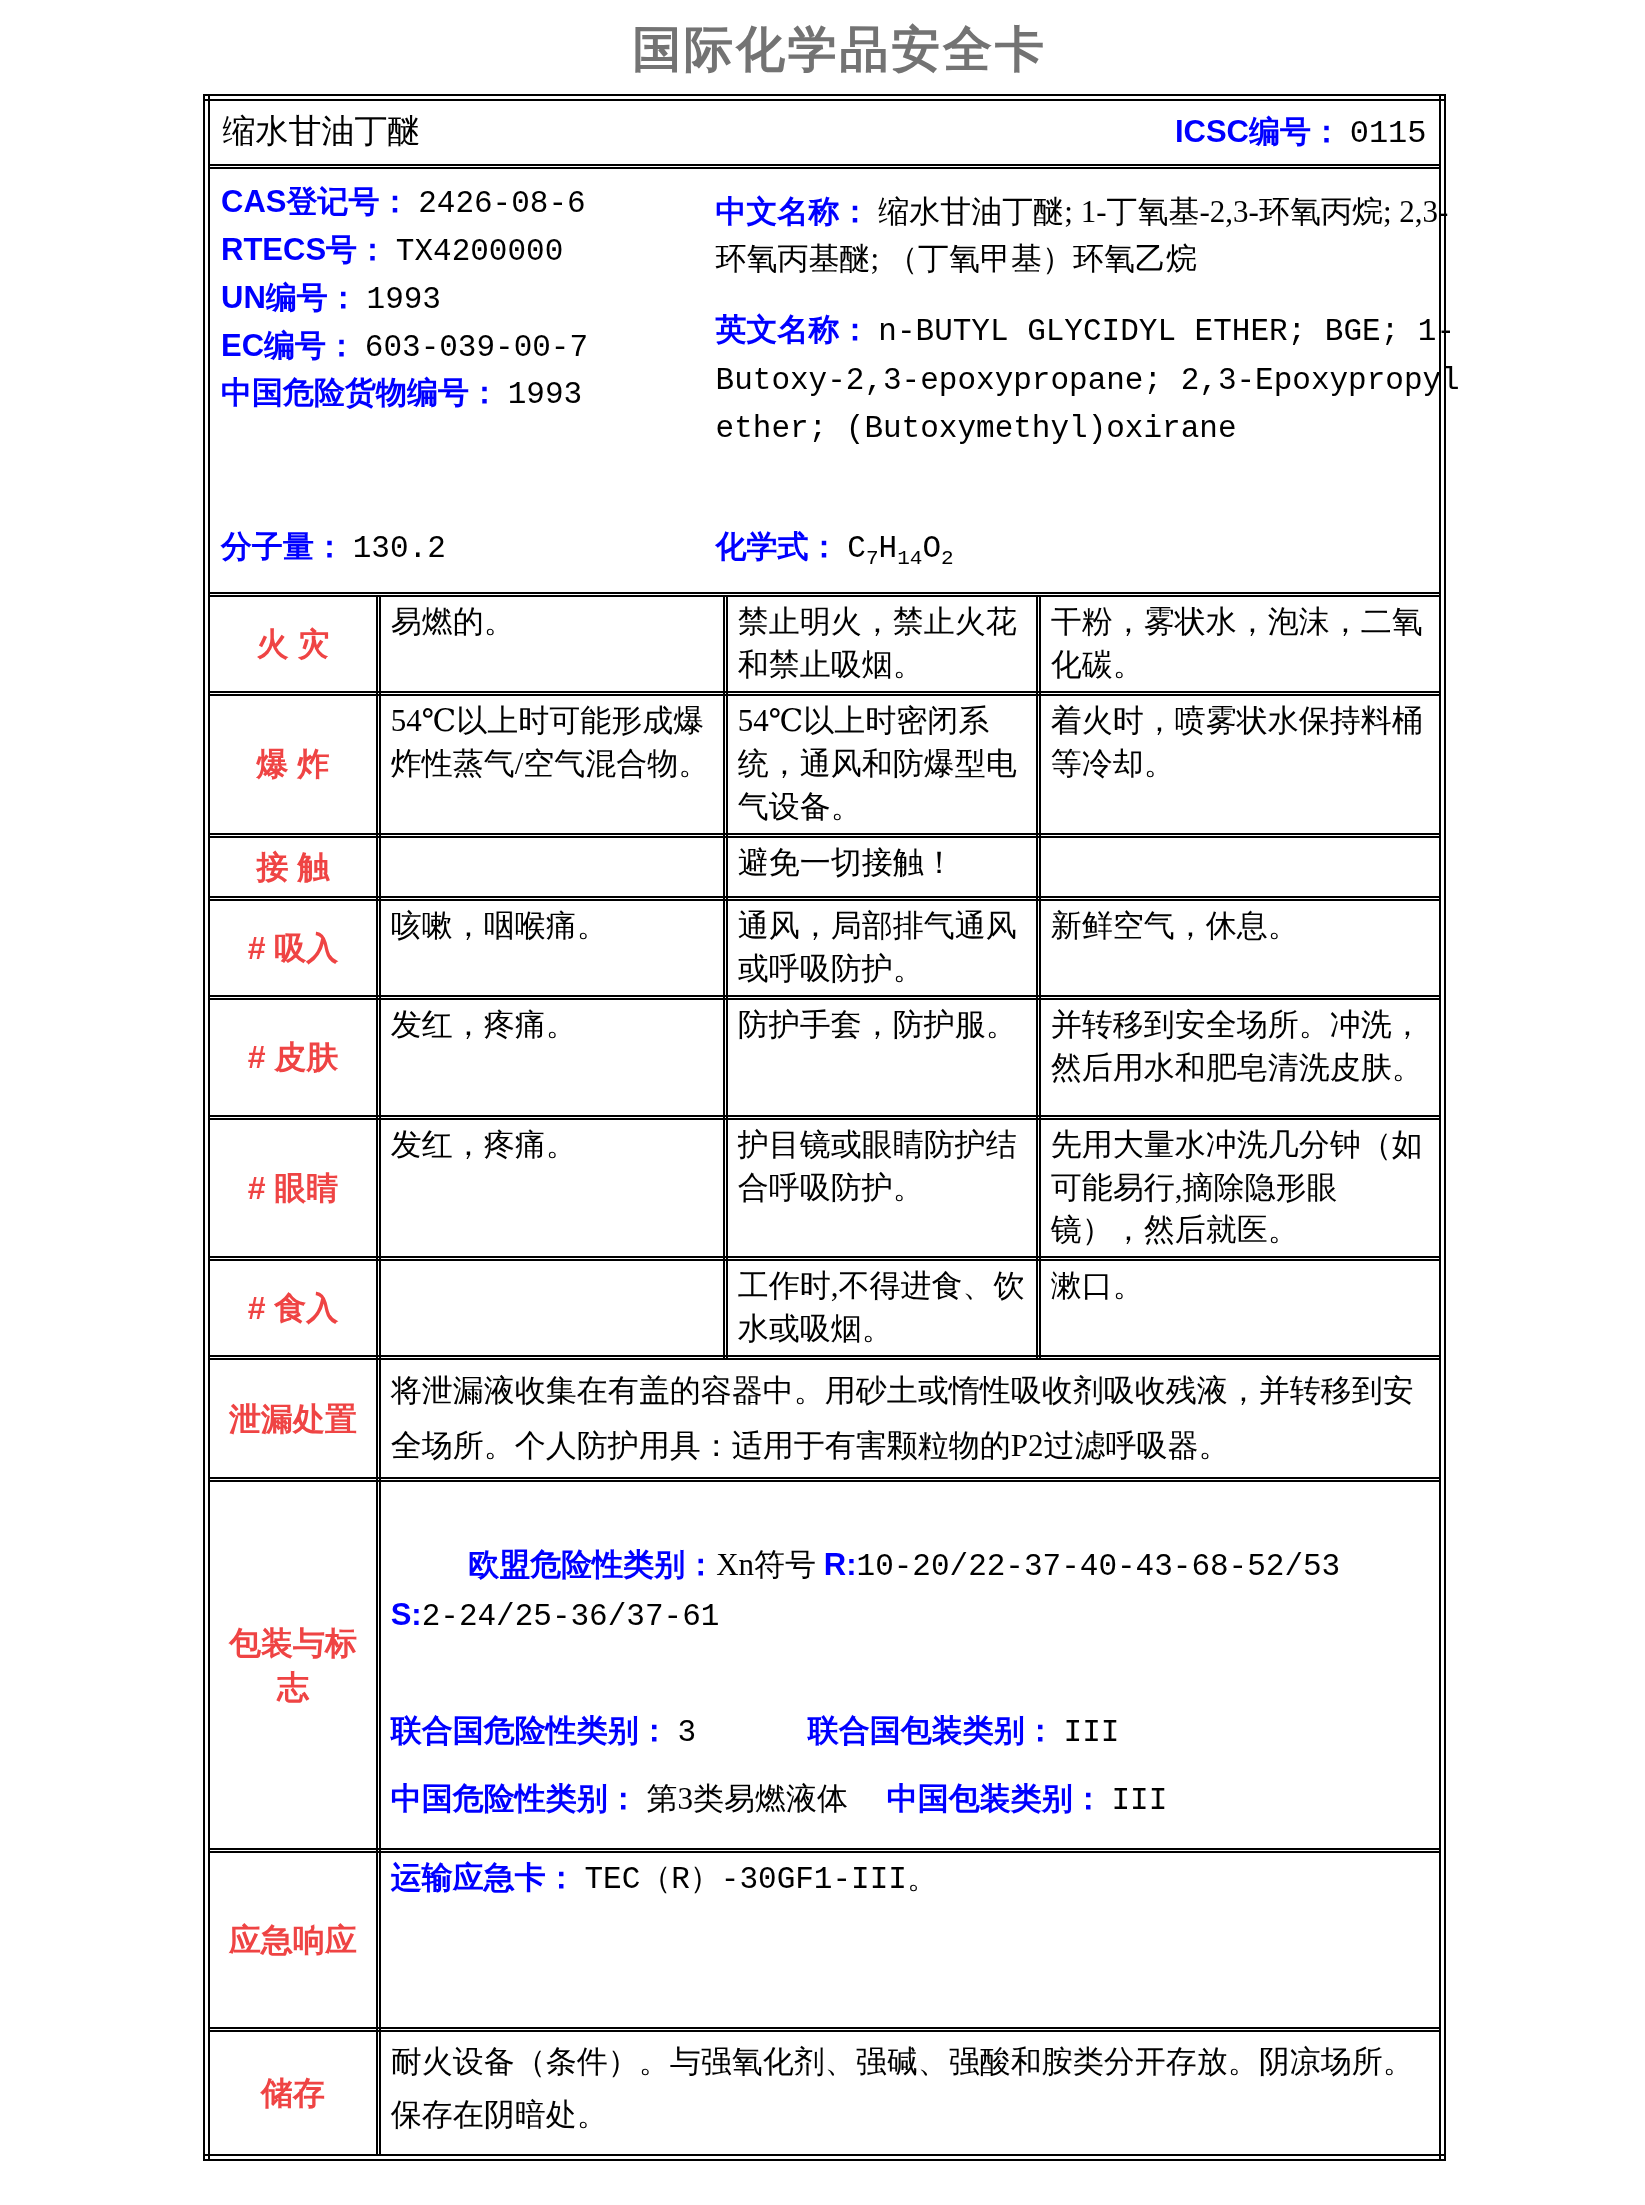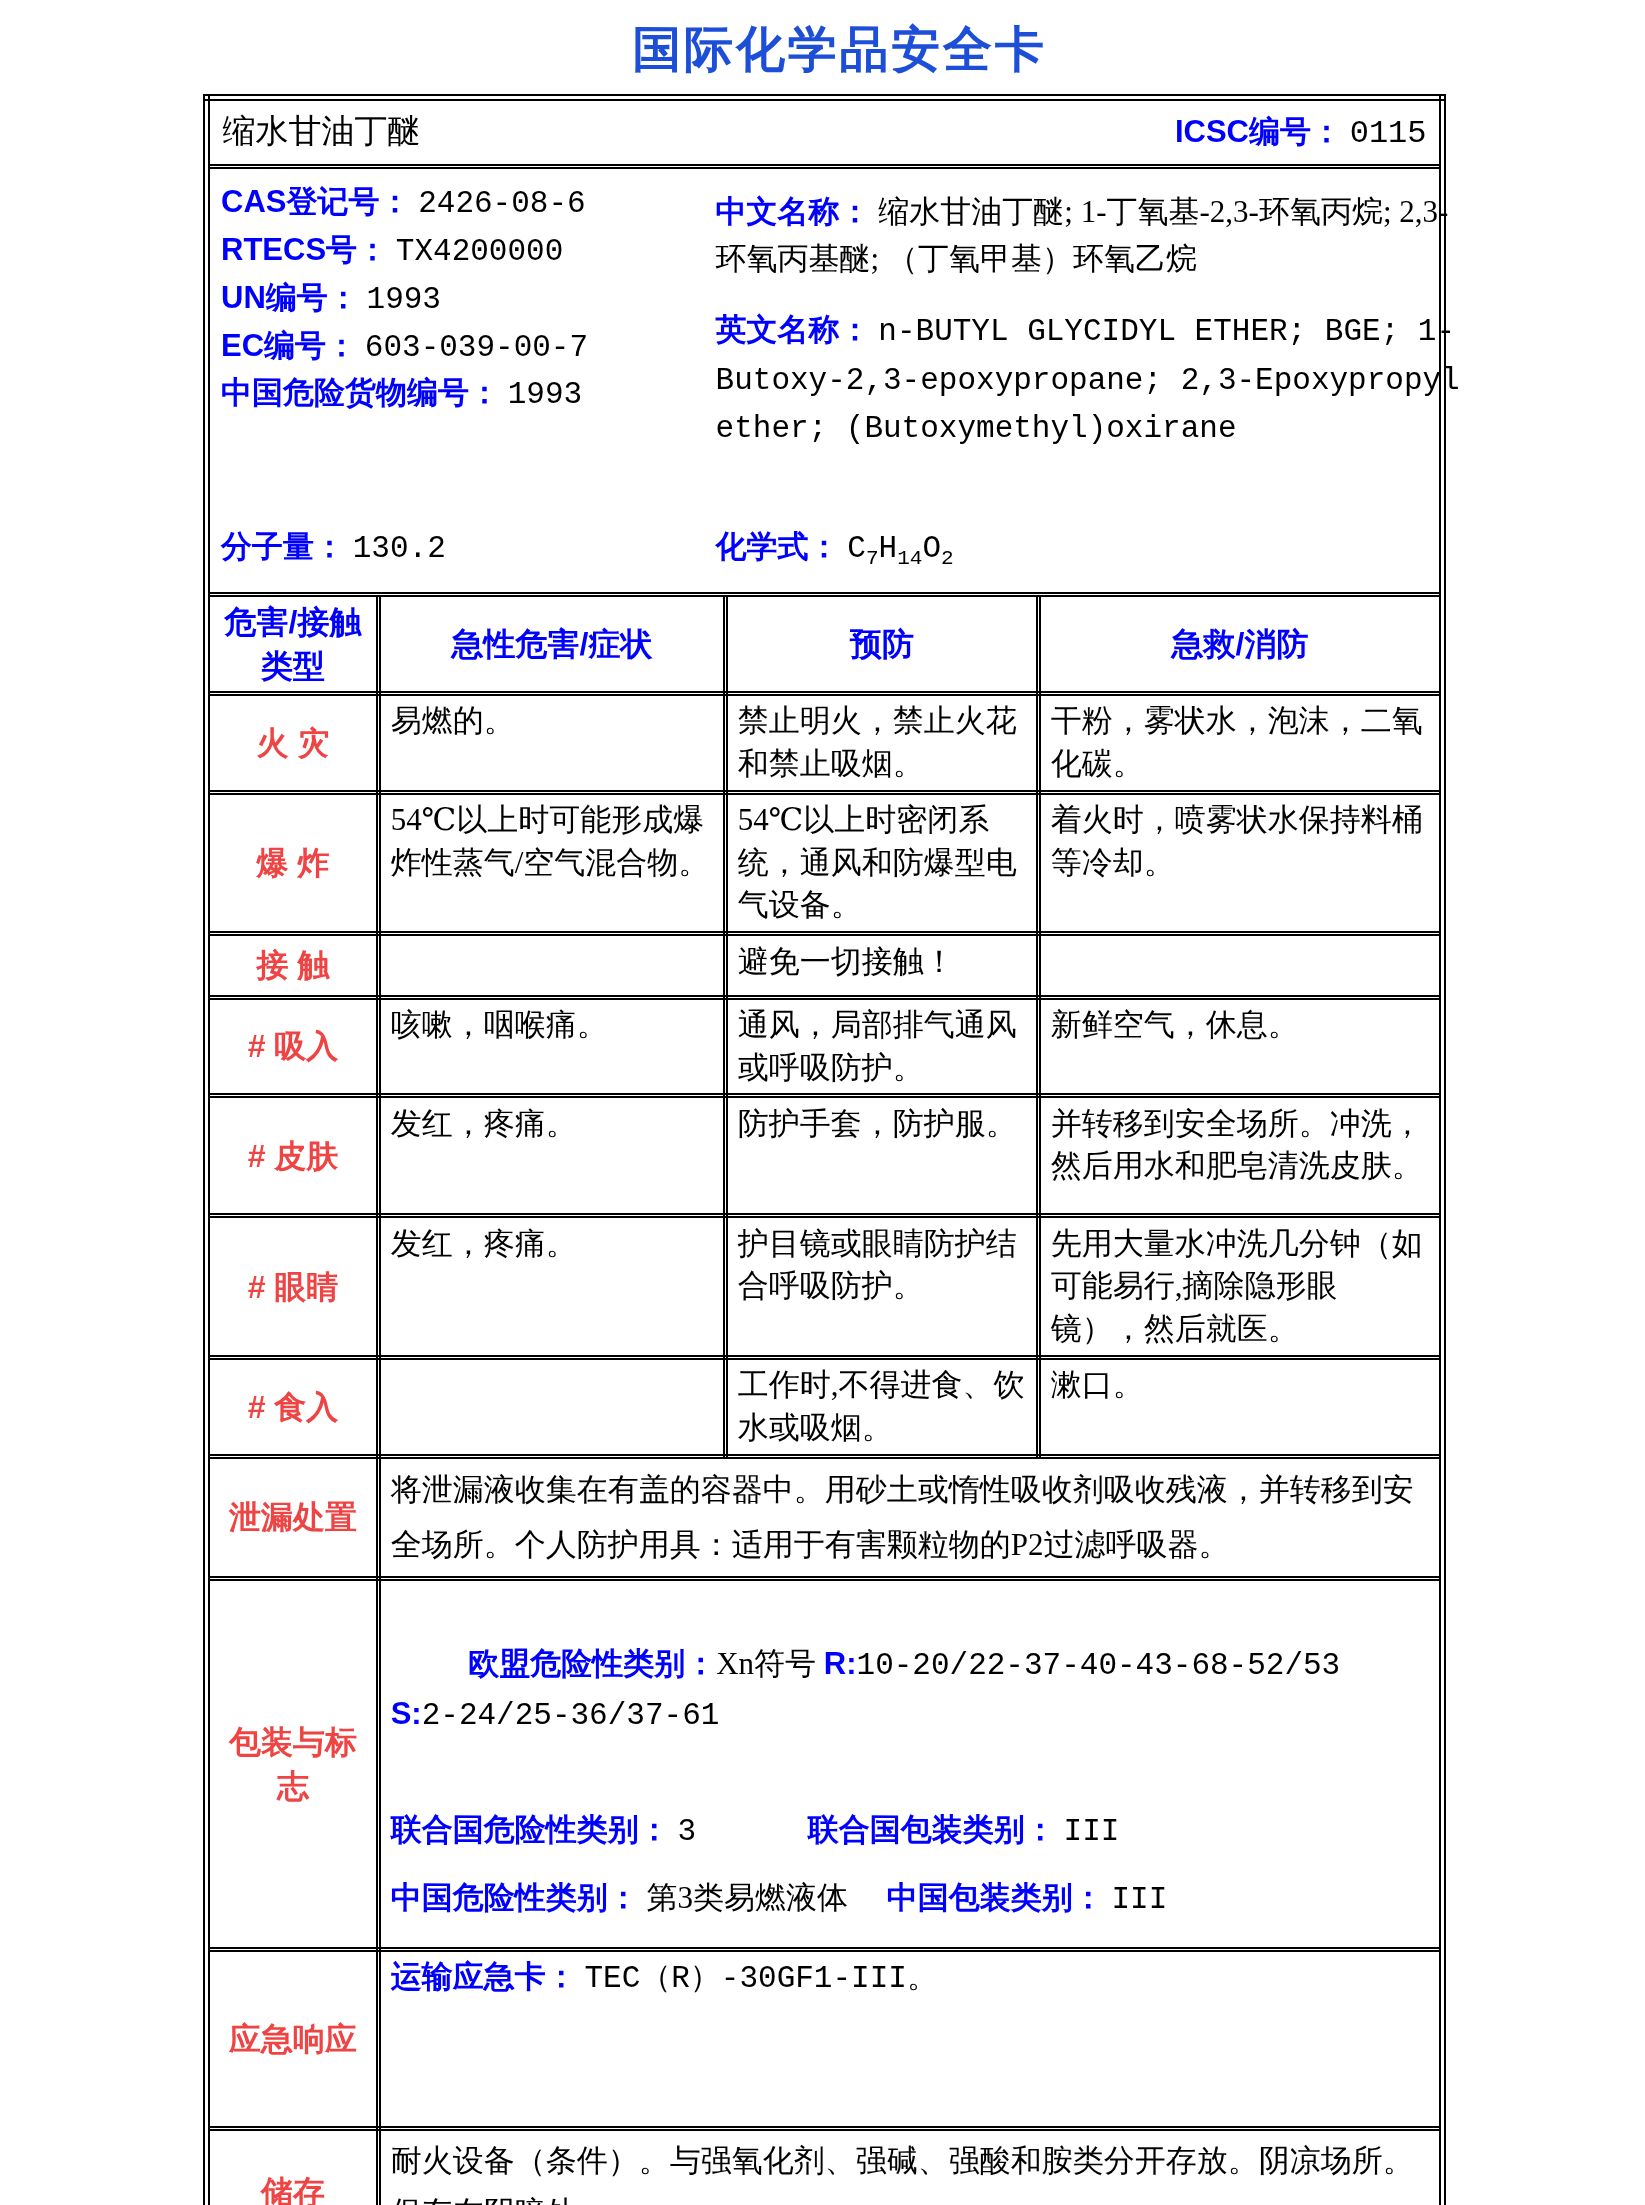--- a/index.html
+++ b/index.html
@@ -1,19 +1,19 @@
 <!DOCTYPE html>
 <html style="font-size:11px"><head>
 <meta charset="utf-8">
 <style>
   html,body{margin:0;padding:0;background:#ffffff;}
   .page{position:relative;width:1645px;height:2205px;background:#ffffff;color:#000;
         font-family:"Liberation Serif","DejaVu Serif",serif;}
   .title{padding-top:16.7px;text-align:center;font-family:"Liberation Sans","DejaVu Sans",sans-serif;
-         font-weight:bold;font-size:49px;color:#1d4ed8;letter-spacing:2.8px;padding-left:34px;}
+         font-weight:bold;font-size:49px;color:#737373;letter-spacing:2.8px;padding-left:34px;}
   table.card{position:absolute;left:203px;top:94px;width:1237px;border-collapse:collapse;
              table-layout:fixed;border:7.6px double #000;}
   td.cell{border:5.6px double #000;vertical-align:top;padding:4.2px 9.7px;font-size:31px;line-height:1.38;
           word-break:break-word;}
   .lbl{color:#0000ff;font-weight:bold;font-family:"Liberation Sans","DejaVu Sans",sans-serif;}
   .mono{font-family:"Liberation Mono","DejaVu Sans Mono",monospace;}
   .pre{white-space:pre-wrap;}
   
   td.head-cell{vertical-align:middle;padding:7px 12.5px;}
   .head-flex{display:flex;justify-content:space-between;align-items:baseline;}
@@ -112,29 +112,20 @@
             <span class="mono">130.2</span>
           </div>
           <div class="formula-line">
             <span class="lbl">化学式：</span>
             <span class="mono"><span>C</span><sub>7</sub><span>H</span><sub>14</sub><span>O</span><sub>2</sub></span>
           </div>
         </div>
       </td>
     </tr>
 
-    <tr class="r-th">
-      <td class="cell th">
-        <div>危害/接触</div>
-        <div>类型</div>
-      </td>
-      <td class="cell th">急性危害/症状</td>
-      <td class="cell th">预防</td>
-      <td class="cell th">急救/消防</td>
-    </tr>
 
     <tr class="r-fire">
       <td class="cell rl">火 灾</td>
       <td class="cell">易燃的。</td>
       <td class="cell">禁止明火，禁止火花和禁止吸烟。</td>
       <td class="cell">干粉，雾状水，泡沫，二氧化碳。</td>
     </tr>
 
     <tr class="r-expl">
       <td class="cell rl">爆 炸</td>

